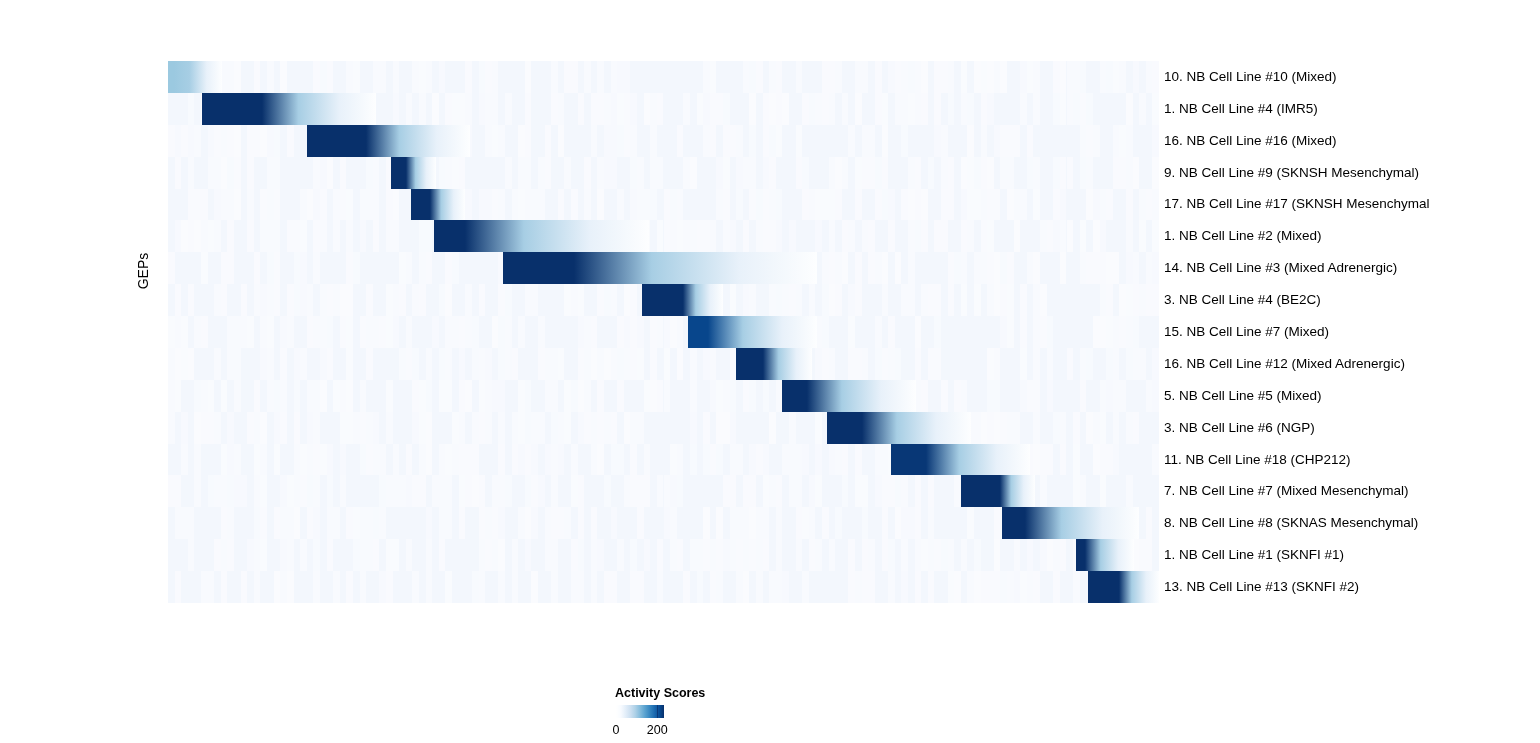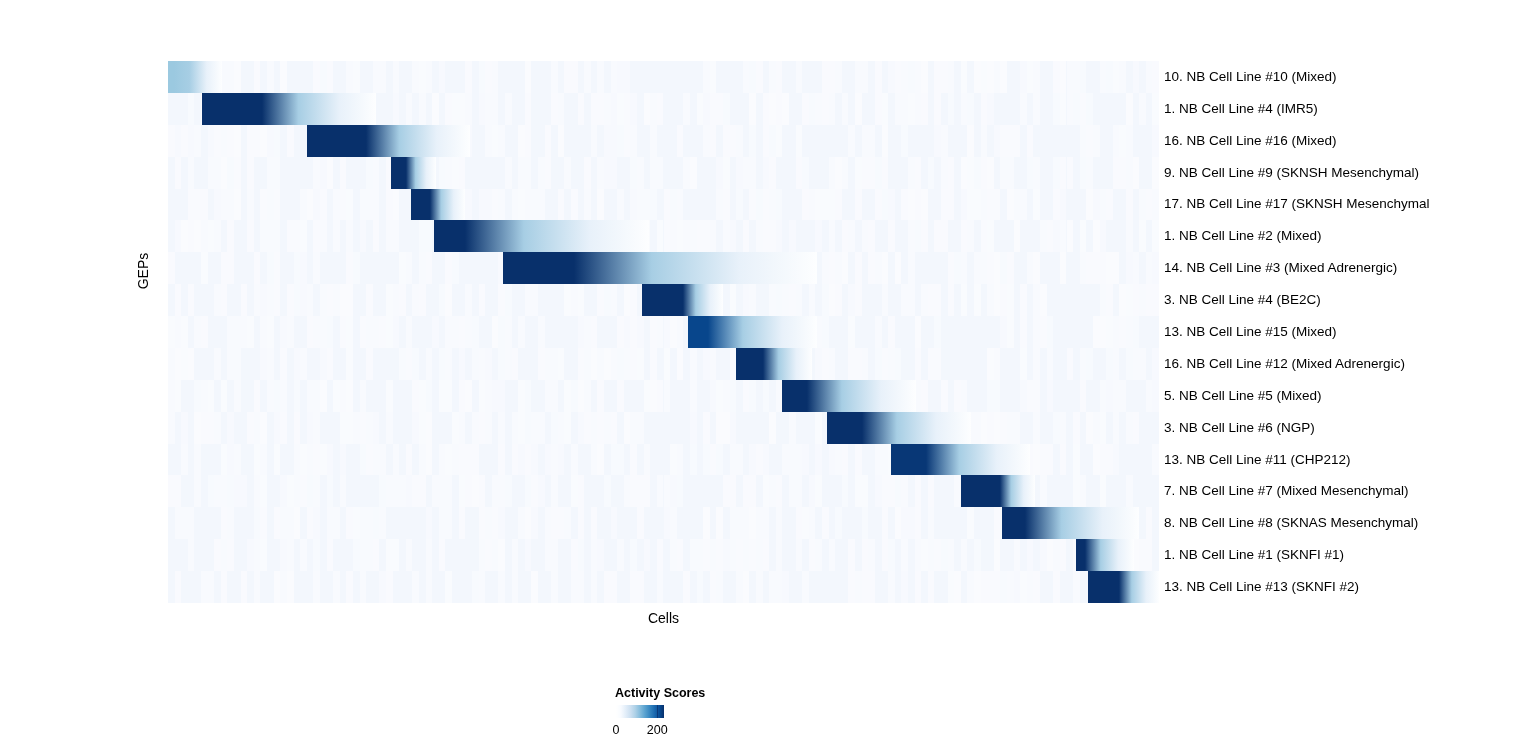--- a/index.html
+++ b/index.html
@@ -1518,36 +1518,35 @@
         <div class="hm-noise" style="left: 94%; width: 0.666667%; background: rgb(250, 253, 255);"></div>
         <div class="hm-noise" style="left: 95.3333%; width: 0.666667%; background: rgb(252, 254, 255);"></div>
         <div class="hm-noise" style="left: 96%; width: 0.666667%; background: rgb(253, 254, 255);"></div>
         <div class="hm-noise" style="left: 96.6667%; width: 0.666667%; background: rgb(252, 254, 255);"></div>
         <div class="hm-noise" style="left: 98%; width: 0.666667%; background: rgb(250, 252, 255);"></div>
         <div class="hm-seg" style="left: 92.8%; width: 3.2%; background: rgb(8, 48, 107);"></div>
         <div class="hm-seg" style="left: 96%; width: 4%; background: linear-gradient(to right, rgb(8, 48, 107) 0%, rgb(167, 206, 228) 32%, rgb(232, 241, 250) 68%, rgb(253, 254, 255) 100%);"></div>
       </div>
     </div>
 
-  <div id="x-axis-title">Cells</div>
 
   <div id="row-labels">
       <div class="row-label" style="top: 8.94118px;">10. NB Cell Line #10 (Mixed)</div>
       <div class="row-label" style="top: 40.8235px;">1. NB Cell Line #4 (IMR5)</div>
       <div class="row-label" style="top: 72.7059px;">16. NB Cell Line #16 (Mixed)</div>
       <div class="row-label" style="top: 104.588px;">9. NB Cell Line #9 (SKNSH Mesenchymal)</div>
       <div class="row-label" style="top: 136.471px;">17. NB Cell Line #17 (SKNSH Mesenchymal</div>
       <div class="row-label" style="top: 168.353px;">1. NB Cell Line #2 (Mixed)</div>
       <div class="row-label" style="top: 200.235px;">14. NB Cell Line #3 (Mixed Adrenergic)</div>
       <div class="row-label" style="top: 232.118px;">3. NB Cell Line #4 (BE2C)</div>
-      <div class="row-label" style="top: 264px;">13. NB Cell Line #15 (Mixed)</div>
+      <div class="row-label" style="top: 264px;">15. NB Cell Line #7 (Mixed)</div>
       <div class="row-label" style="top: 295.882px;">16. NB Cell Line #12 (Mixed Adrenergic)</div>
       <div class="row-label" style="top: 327.765px;">5. NB Cell Line #5 (Mixed)</div>
       <div class="row-label" style="top: 359.647px;">3. NB Cell Line #6 (NGP)</div>
-      <div class="row-label" style="top: 391.529px;">13. NB Cell Line #11 (CHP212)</div>
+      <div class="row-label" style="top: 391.529px;">11. NB Cell Line #18 (CHP212)</div>
       <div class="row-label" style="top: 423.412px;">7. NB Cell Line #7 (Mixed Mesenchymal)</div>
       <div class="row-label" style="top: 455.294px;">8. NB Cell Line #8 (SKNAS Mesenchymal)</div>
       <div class="row-label" style="top: 487.176px;">1. NB Cell Line #1 (SKNFI #1)</div>
       <div class="row-label" style="top: 519.059px;">13. NB Cell Line #13 (SKNFI #2)</div>
     </div>
 
   <div id="legend">
     <div id="legend-title">Activity Scores</div>
   </div>
   <div id="legend-bar" style="background: linear-gradient(to right, rgb(255, 255, 255) 0%, rgb(248, 251, 255) 10%, rgb(227, 238, 249) 20%, rgb(205, 224, 241) 30%, rgb(174, 209, 231) 40%, rgb(133, 188, 220) 50%, rgb(91, 163, 208) 60%, rgb(56, 136, 193) 70%, rgb(28, 107, 176) 80%, rgb(8, 78, 151) 90%, rgb(8, 48, 107) 100%);"></div>

